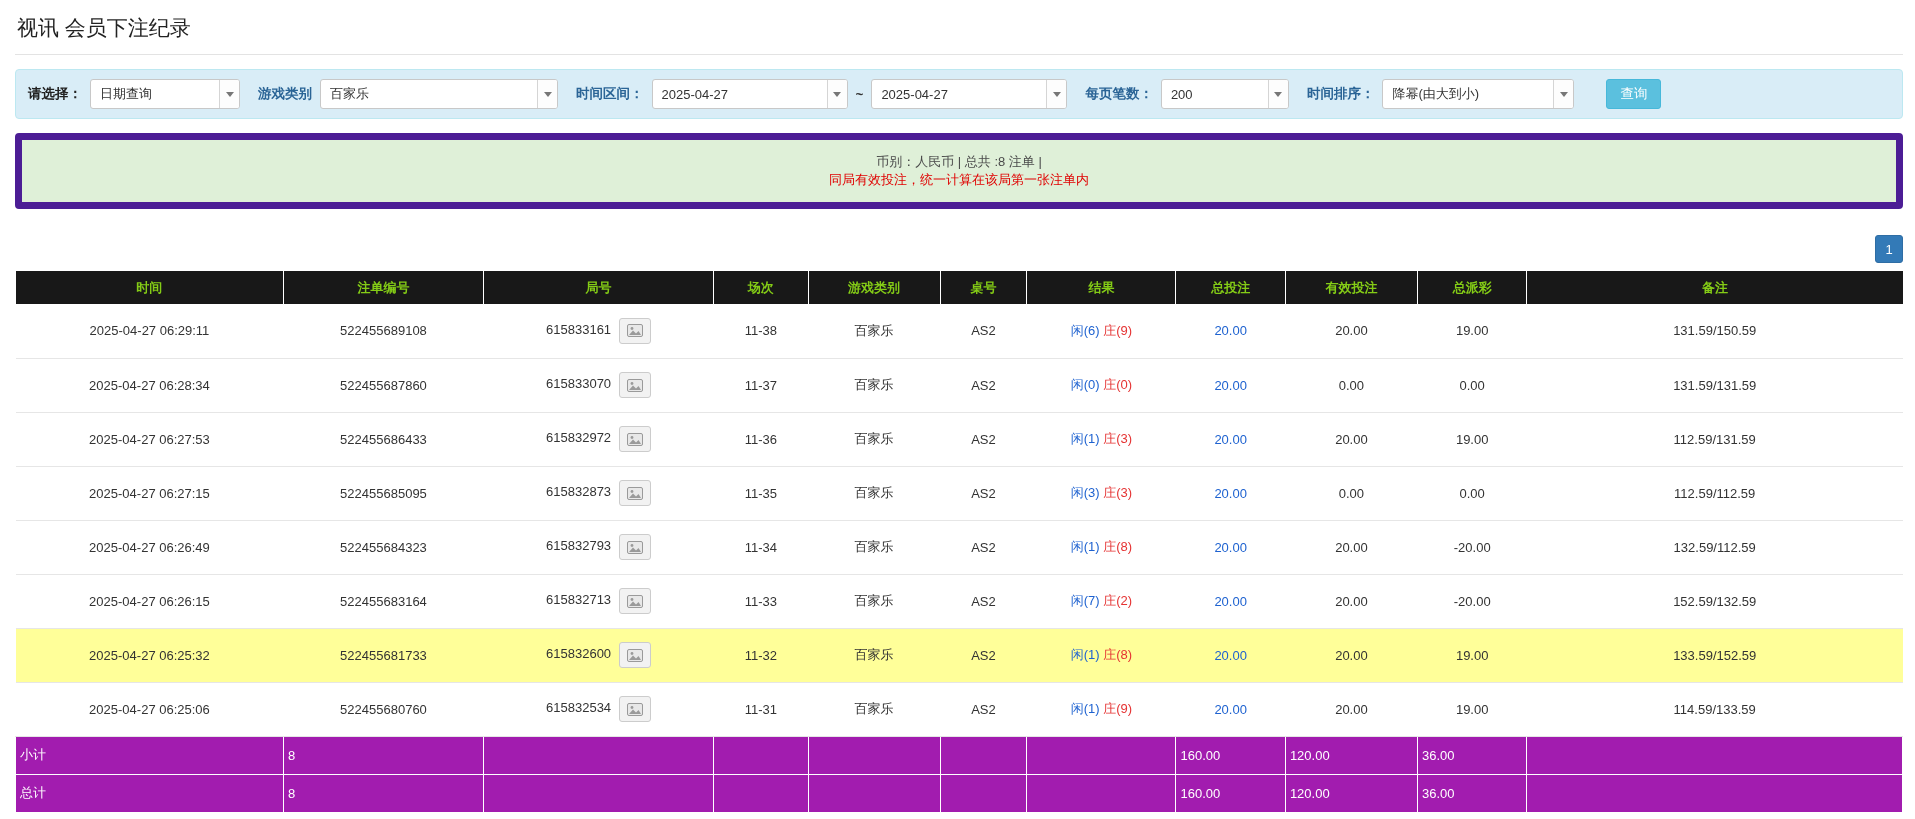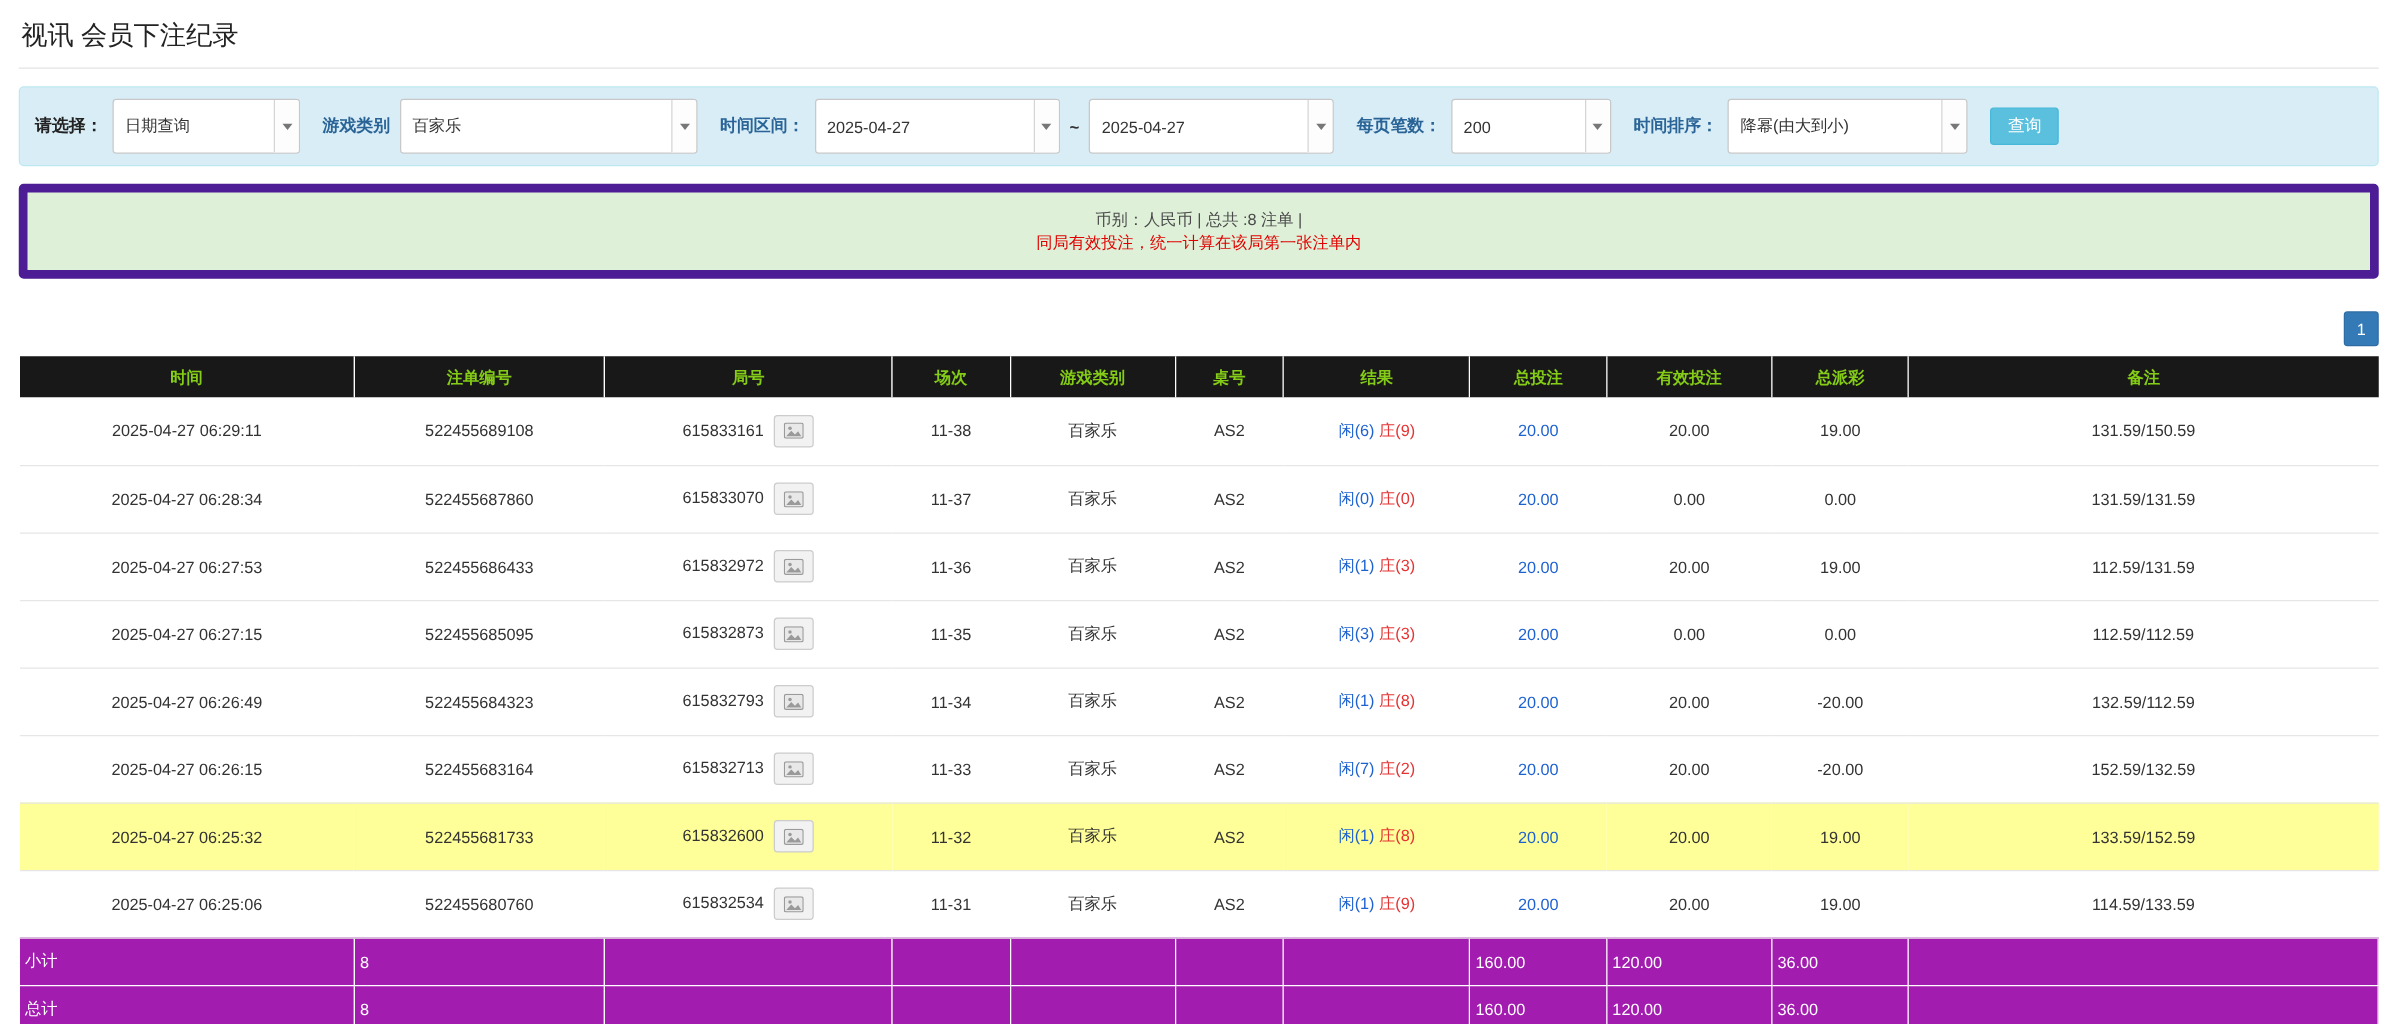--- a/index.html
+++ b/index.html
@@ -36,21 +36,21 @@
   .grp { display: flex; align-items: center; margin-right: 18px; justify-content: space-between; }
   .flabel { font-weight: bold; margin-right: 8px; white-space: nowrap; }
   .flabel.blue { color: #2a6496; }
   .flabel.dark { color: #222; }
   .combo {
     display: flex;
     align-items: center;
     background: #fff;
     border: 1px solid #c8c8c8;
     border-radius: 3px;
-    height: 44px;
+    height: 30px;
     overflow: hidden;
   }
   .combo-value {
     flex: 1;
     padding: 0 9px;
     font-size: 13px;
     color: #333;
     white-space: nowrap;
     overflow: hidden;
   }
@@ -70,21 +70,21 @@
     border-right: 4px solid transparent;
     border-top: 5px solid #777;
   }
   .w150 { width: 150px; }
   .w238 { width: 238px; }
   .w196 { width: 196px; gap: 18px; }
   .w128 { width: 128px; }
   .w192 { width: 192px; }
   .tilde { margin: 0 8px; color: #333; font-weight: bold; }
   .btn-query {
-    margin-left: 0;
+    margin-left: 14px;
     background: #5bc0de;
     border: 1px solid #46b8da;
     color: #fff;
     font-size: 13.5px;
     height: 30px;
     padding: 0 13px;
     border-radius: 3px;
     cursor: pointer;
     font-family: Liberation Mono, monospace;
   }

